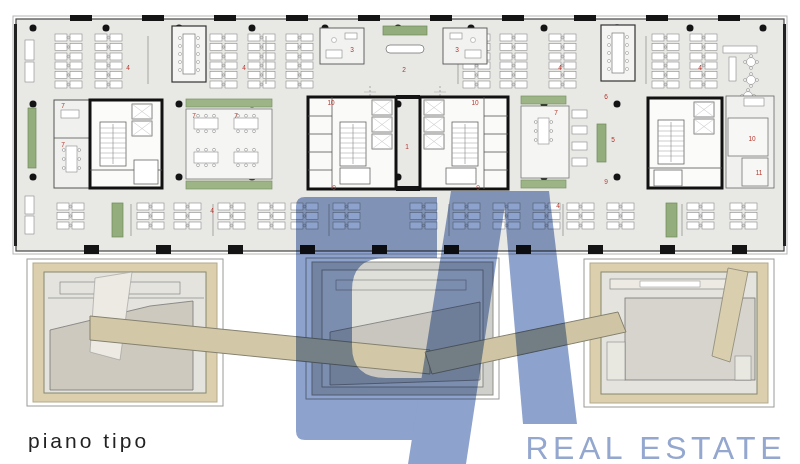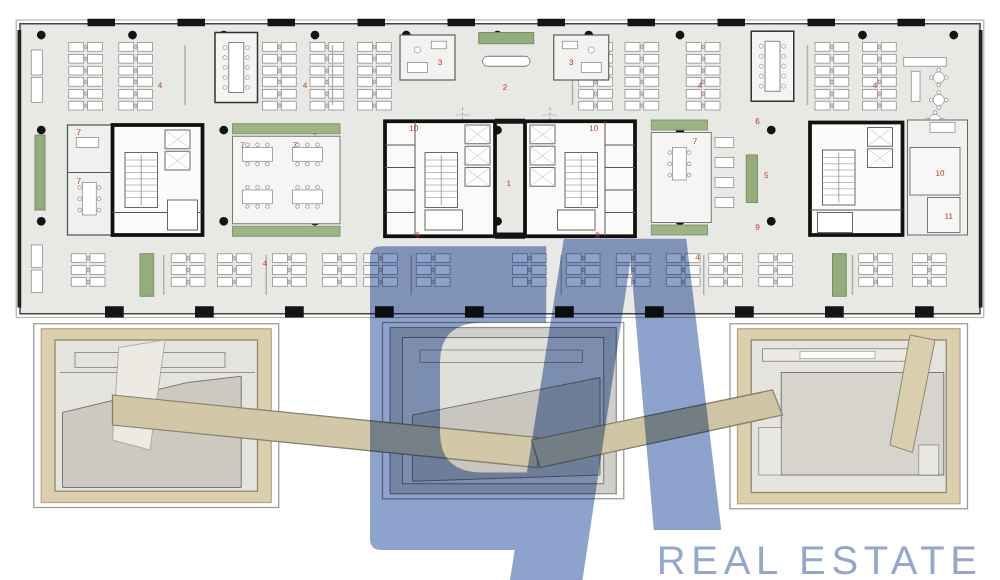--- a/index.html
+++ b/index.html
@@ -393,15 +393,16 @@
   </g>
 </svg>
 
 <svg id="logo-art" width="800" height="464" viewBox="0 0 800 464" aria-hidden="false">
   <title>CA</title>
   <path d="M305 197 H437 V258 H386 Q352 258 352 290 V346 Q352 378 386 378 H437 V440 H305 Q296 440 296 431 V206 Q296 197 305 197 Z" fill="#8da2cc"></path>
   <path d="M451 191 H507 L466 464 H408 Z" fill="#8da2cc"></path>
   <path d="M503 191 H549 L577 424 H523 Z" fill="#8da2cc"></path>
 </svg>
 
+<div class="caption">piano tipo</div>
 <div class="wordmark" style="color: rgb(148, 167, 207);">REAL ESTATE</div>
 
 </div>
 
 </body></html>

